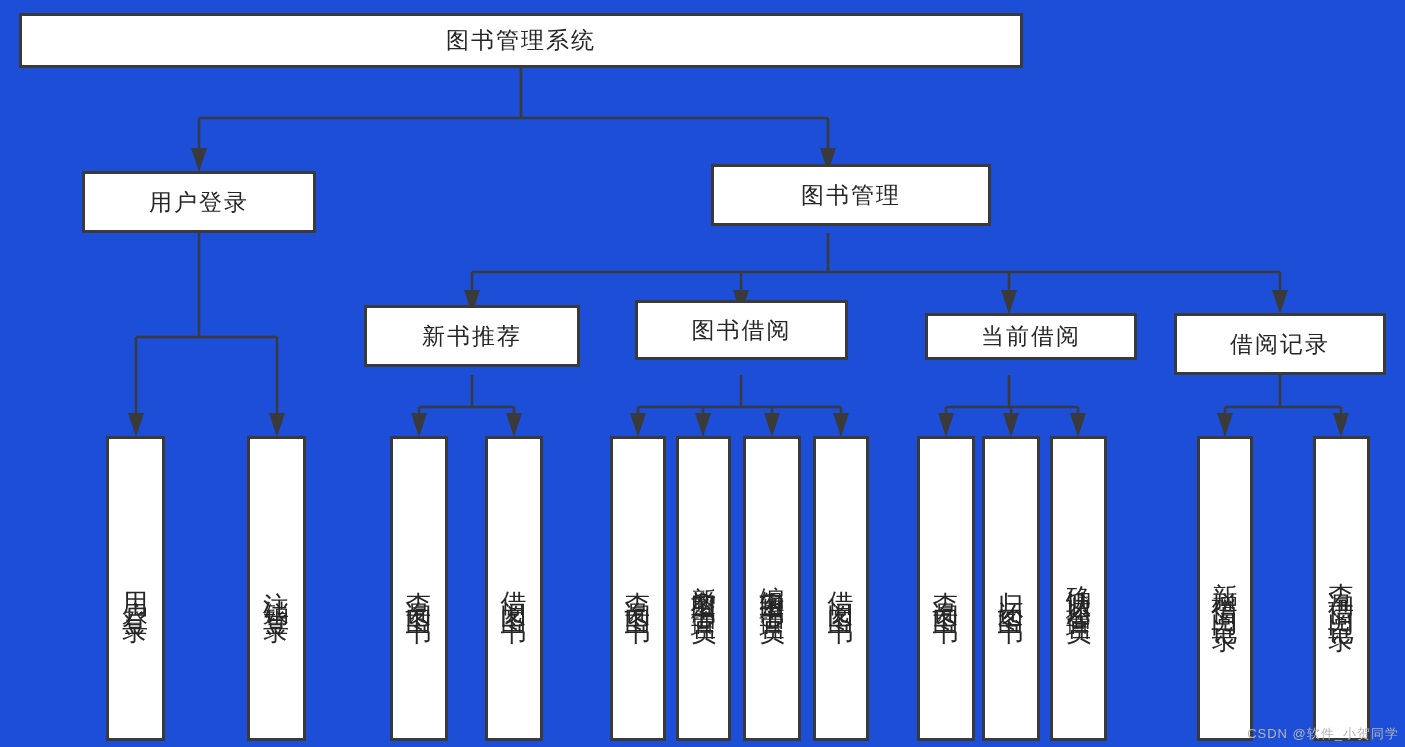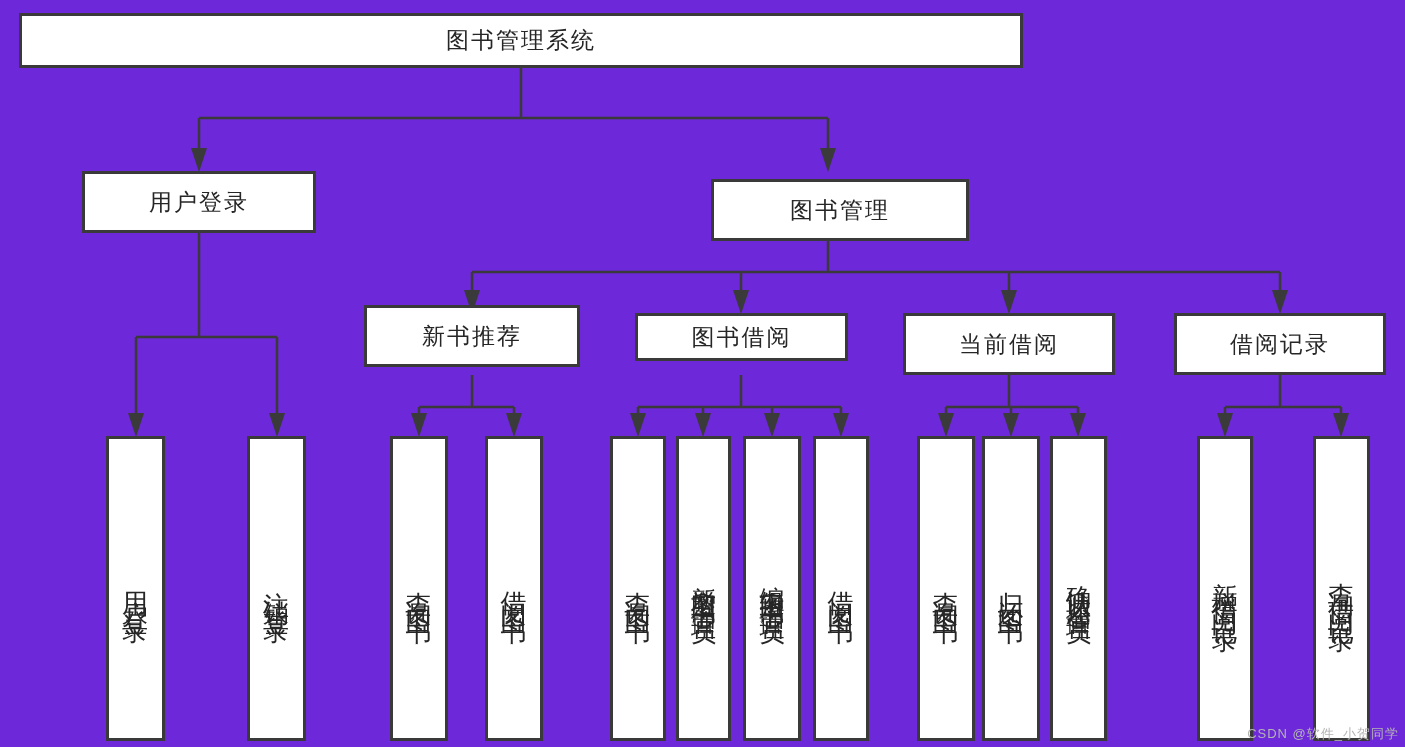--- a/index.html
+++ b/index.html
@@ -1,19 +1,19 @@
 <!DOCTYPE html>
 <html><head>
 <meta charset="utf-8">
 <style>
   html,body{margin:0;padding:0;background:#ffffff;}
   .canvas{
     position:relative;
     width:1405px;height:747px;
-    background:#6d28d9;
+    background:#1d4ed8;
     font-family:"Liberation Sans","DejaVu Sans",sans-serif;
     overflow:hidden;
   }
   .links{position:absolute;left:0;top:0;z-index:1;}
   .node{
     position:absolute;
     box-sizing:border-box;
     border:3px solid #3a3a3a;
     background:#ffffff;
     color:#262626;
@@ -75,31 +75,31 @@
              M1333 413 L1349 413 L1341 437 Z"></path>
   </svg>
 
   <div class="node root-node" style="left:19px;top:13px;width:1004px;height:55px">
     <span>图书管理系统</span>
   </div>
 
   <div class="node h-node" style="left:82px;top:171px;width:234px;height:62px">
     <span>用户登录</span>
   </div>
-  <div class="node h-node" style="left:711px;top:179px;width:258px;height:62px">
+  <div class="node h-node" style="left:711px;top:164px;width:280px;height:62px">
     <span>图书管理</span>
   </div>
 
   <div class="node h-node" style="left:364px;top:305px;width:216px;height:62px">
     <span>新书推荐</span>
   </div>
-  <div class="node h-node" style="left:635px;top:313px;width:213px;height:48px">
+  <div class="node h-node" style="left:635px;top:300px;width:213px;height:60px">
     <span>图书借阅</span>
   </div>
-  <div class="node h-node" style="left:903px;top:313px;width:212px;height:62px">
+  <div class="node h-node" style="left:925px;top:313px;width:212px;height:47px">
     <span>当前借阅</span>
   </div>
   <div class="node h-node" style="left:1174px;top:313px;width:212px;height:62px">
     <span>借阅记录</span>
   </div>
 
   <div class="node v-node" style="left:106px;top:436px;width:59px;height:305px">
     <span>用户登录</span>
   </div>
   <div class="node v-node" style="left:247px;top:436px;width:59px;height:305px">

